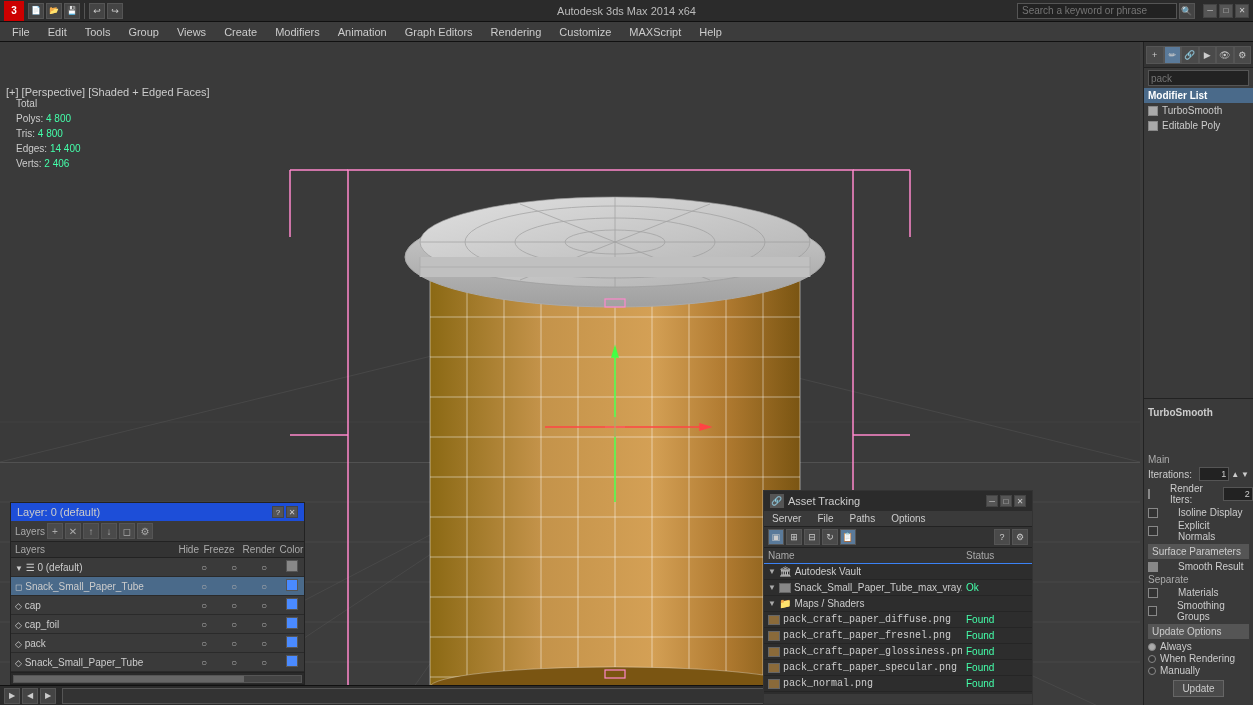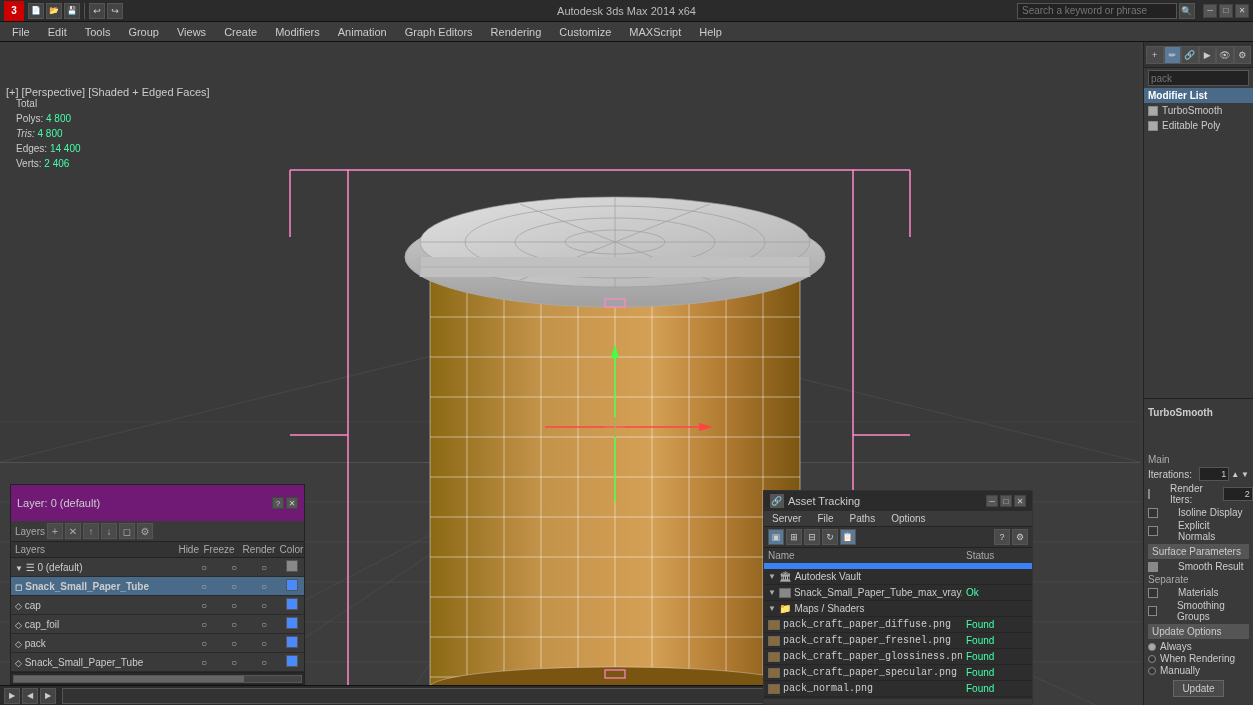--- a/index.html
+++ b/index.html
@@ -55,58 +55,58 @@
     .radio { width: 8px; height: 8px; border-radius: 50%; border: 1px solid #888; background: #333; }
     .radio.selected { background: #aaa; }
     .update-btn { background: #4a4a4a; border: 1px solid #666; color: #ccc; padding: 2px 8px; font-size: 10px; cursor: pointer; display: block; margin: 4px auto; }
 
     
     #bottom-bar { position: absolute; bottom: 0; left: 0; right: 110px; height: 20px; background: #2b2b2b; border-top: 1px solid #111; display: flex; align-items: center; padding: 0 4px; gap: 2px; }
     #bottom-bar .bb-icon { width: 16px; height: 16px; background: #444; border: 1px solid #555; display: flex; align-items: center; justify-content: center; font-size: 8px; color: #ccc; cursor: pointer; }
 
     
     #layer-window { position: absolute; bottom: 20px; left: 10px; width: 295px; background: #3a3a3a; border: 1px solid #222; z-index: 20; }
-    #layer-title { background: #701a75; padding: 12px 6px; display: flex; align-items: center; justify-content: space-between; }
+    #layer-title { background: #1d4ed8; padding: 3px 6px; display: flex; align-items: center; justify-content: space-between; }
     #layer-title-text { font-size: 11px; color: #ccc; }
     #layer-title-btns { display: flex; gap: 2px; }
     #layer-title-btns span { width: 12px; height: 12px; background: #555; border: 1px solid #444; display: flex; align-items: center; justify-content: center; font-size: 8px; cursor: pointer; }
     #layer-toolbar { background: #3a3a3a; padding: 2px 4px; display: flex; align-items: center; gap: 2px; border-bottom: 1px solid #222; }
     #layer-toolbar span { font-size: 10px; color: #aaa; }
     .lt-btn { width: 16px; height: 16px; background: #4a4a4a; border: 1px solid #555; display: flex; align-items: center; justify-content: center; font-size: 9px; color: #ccc; cursor: pointer; }
     #layer-headers { display: flex; background: #333; border-bottom: 1px solid #222; font-size: 10px; color: #aaa; }
     #layer-headers .lh-layers { flex: 1; padding: 2px 4px; }
     #layer-headers .lh-hide { width: 30px; text-align: right; padding: 2px 0; }
     #layer-headers .lh-freeze { width: 40px; text-align: center; padding: 2px 0; }
     #layer-headers .lh-render { width: 40px; text-align: center; padding: 2px 0; }
     #layer-headers .lh-color { width: 25px; text-align: center; padding: 2px 0; }
     #layer-content { max-height: 120px; overflow-y: auto; }
     .layer-row { display: flex; align-items: center; font-size: 10px; color: #ccc; border-bottom: 1px solid #2a2a2a; }
     .layer-row.selected { background: #4a6a8a; }
     .layer-row .lr-name { flex: 1; padding: 2px 4px; white-space: nowrap; overflow: hidden; }
     .layer-row .lr-cell { width: 30px; text-align: center; padding: 2px 0; }
     .layer-row .lr-color-cell { width: 25px; text-align: center; padding: 2px 0; }
     .color-swatch { width: 12px; height: 12px; display: inline-block; border: 1px solid #555; }
-    .layer-indent { padding-left: 12px; font-weight: bold; }
+    .layer-indent { padding-left: 12px; }
     .layer-indent2 { padding-left: 22px; }
     #layer-scrollbar { height: 12px; background: #2a2a2a; border-top: 1px solid #222; display: flex; align-items: center; padding: 0 2px; }
 
     
     #asset-window { position: absolute; bottom: 0; right: 110px; width: 270px; height: 215px; background: #3a3a3a; border: 1px solid #333; z-index: 20; }
     #asset-title { background: #2b2b2b; padding: 3px 6px; display: flex; align-items: center; justify-content: space-between; }
     #asset-title-left { display: flex; align-items: center; gap: 4px; }
     #asset-icon { width: 14px; height: 14px; background: #555; display: flex; align-items: center; justify-content: center; font-size: 9px; }
     #asset-title-text { font-size: 11px; color: #ccc; }
     #asset-title-btns { display: flex; gap: 2px; }
     #asset-title-btns span { width: 12px; height: 12px; background: #555; border: 1px solid #444; display: flex; align-items: center; justify-content: center; font-size: 8px; cursor: pointer; }
     #asset-menubar { background: #3a3a3a; display: flex; gap: 0; border-bottom: 1px solid #222; }
     #asset-menubar span { padding: 2px 8px; font-size: 10px; color: #ccc; cursor: pointer; }
     #asset-toolbar { background: #333; padding: 2px 4px; display: flex; align-items: center; gap: 2px; border-bottom: 1px solid #222; }
     .at-btn { width: 16px; height: 16px; background: #4a4a4a; border: 1px solid #555; display: flex; align-items: center; justify-content: center; font-size: 9px; color: #ccc; cursor: pointer; }
     .at-btn.active { background: #5a7a9a; }
-    #asset-headers { display: flex; background: #333; border-bottom: 6px solid #3b82f6; font-size: 10px; color: #aaa; }
+    #asset-headers { display: flex; background: #333; border-bottom: 1px solid #3b82f6; font-size: 10px; color: #aaa; }
     #asset-headers .ah-name { flex: 1; padding: 2px 4px; }
     #asset-headers .ah-status { width: 70px; padding: 2px 4px; }
     #asset-content { height: 130px; overflow-y: auto; background: #2d2d2d; }
     .asset-row { display: flex; align-items: center; font-size: 10px; color: #ccc; border-bottom: 1px solid #252525; padding: 1px 0; }
     .asset-row .ar-name { flex: 1; padding: 1px 4px; white-space: nowrap; overflow: hidden; display: flex; align-items: center; gap: 3px; }
     .asset-row .ar-status { width: 70px; padding: 1px 4px; color: #4fa; }
     .asset-row .ar-status.ok { color: #4fa; }
     .asset-row .ar-status.found { color: #4fa; }
     .asset-indent1 { padding-left: 10px; }
     .asset-indent2 { padding-left: 20px; }
@@ -162,21 +162,21 @@
 
 <div id="main">
 
   <div id="viewport">
 
     <div id="viewport-label">[+] [Perspective] [Shaded + Edged Faces]</div>
 
     <div id="stats" style="top:54px;">
       <div style="color:#ccc;">Total</div>
       <div><span style="color:#ccc;">Polys:</span> <span>4 800</span></div>
-      <div><span style="color:#ccc;font-style:italic;">Tris:</span> <span>4 800</span></div>
+      <div><span style="color:#ccc;">Tris:</span> <span>4 800</span></div>
       <div><span style="color:#ccc;">Edges:</span> <span>14 400</span></div>
       <div><span style="color:#ccc;">Verts:</span> <span>2 406</span></div>
     </div>
 
     <svg id="grid-svg" xmlns="http://www.w3.org/2000/svg">
 
       <defs>
         <pattern id="grid" width="40" height="40" patternUnits="userSpaceOnUse">
           <path d="M 40 0 L 0 0 0 40" fill="none" stroke="#555" stroke-width="0.5"></path>
         </pattern>

